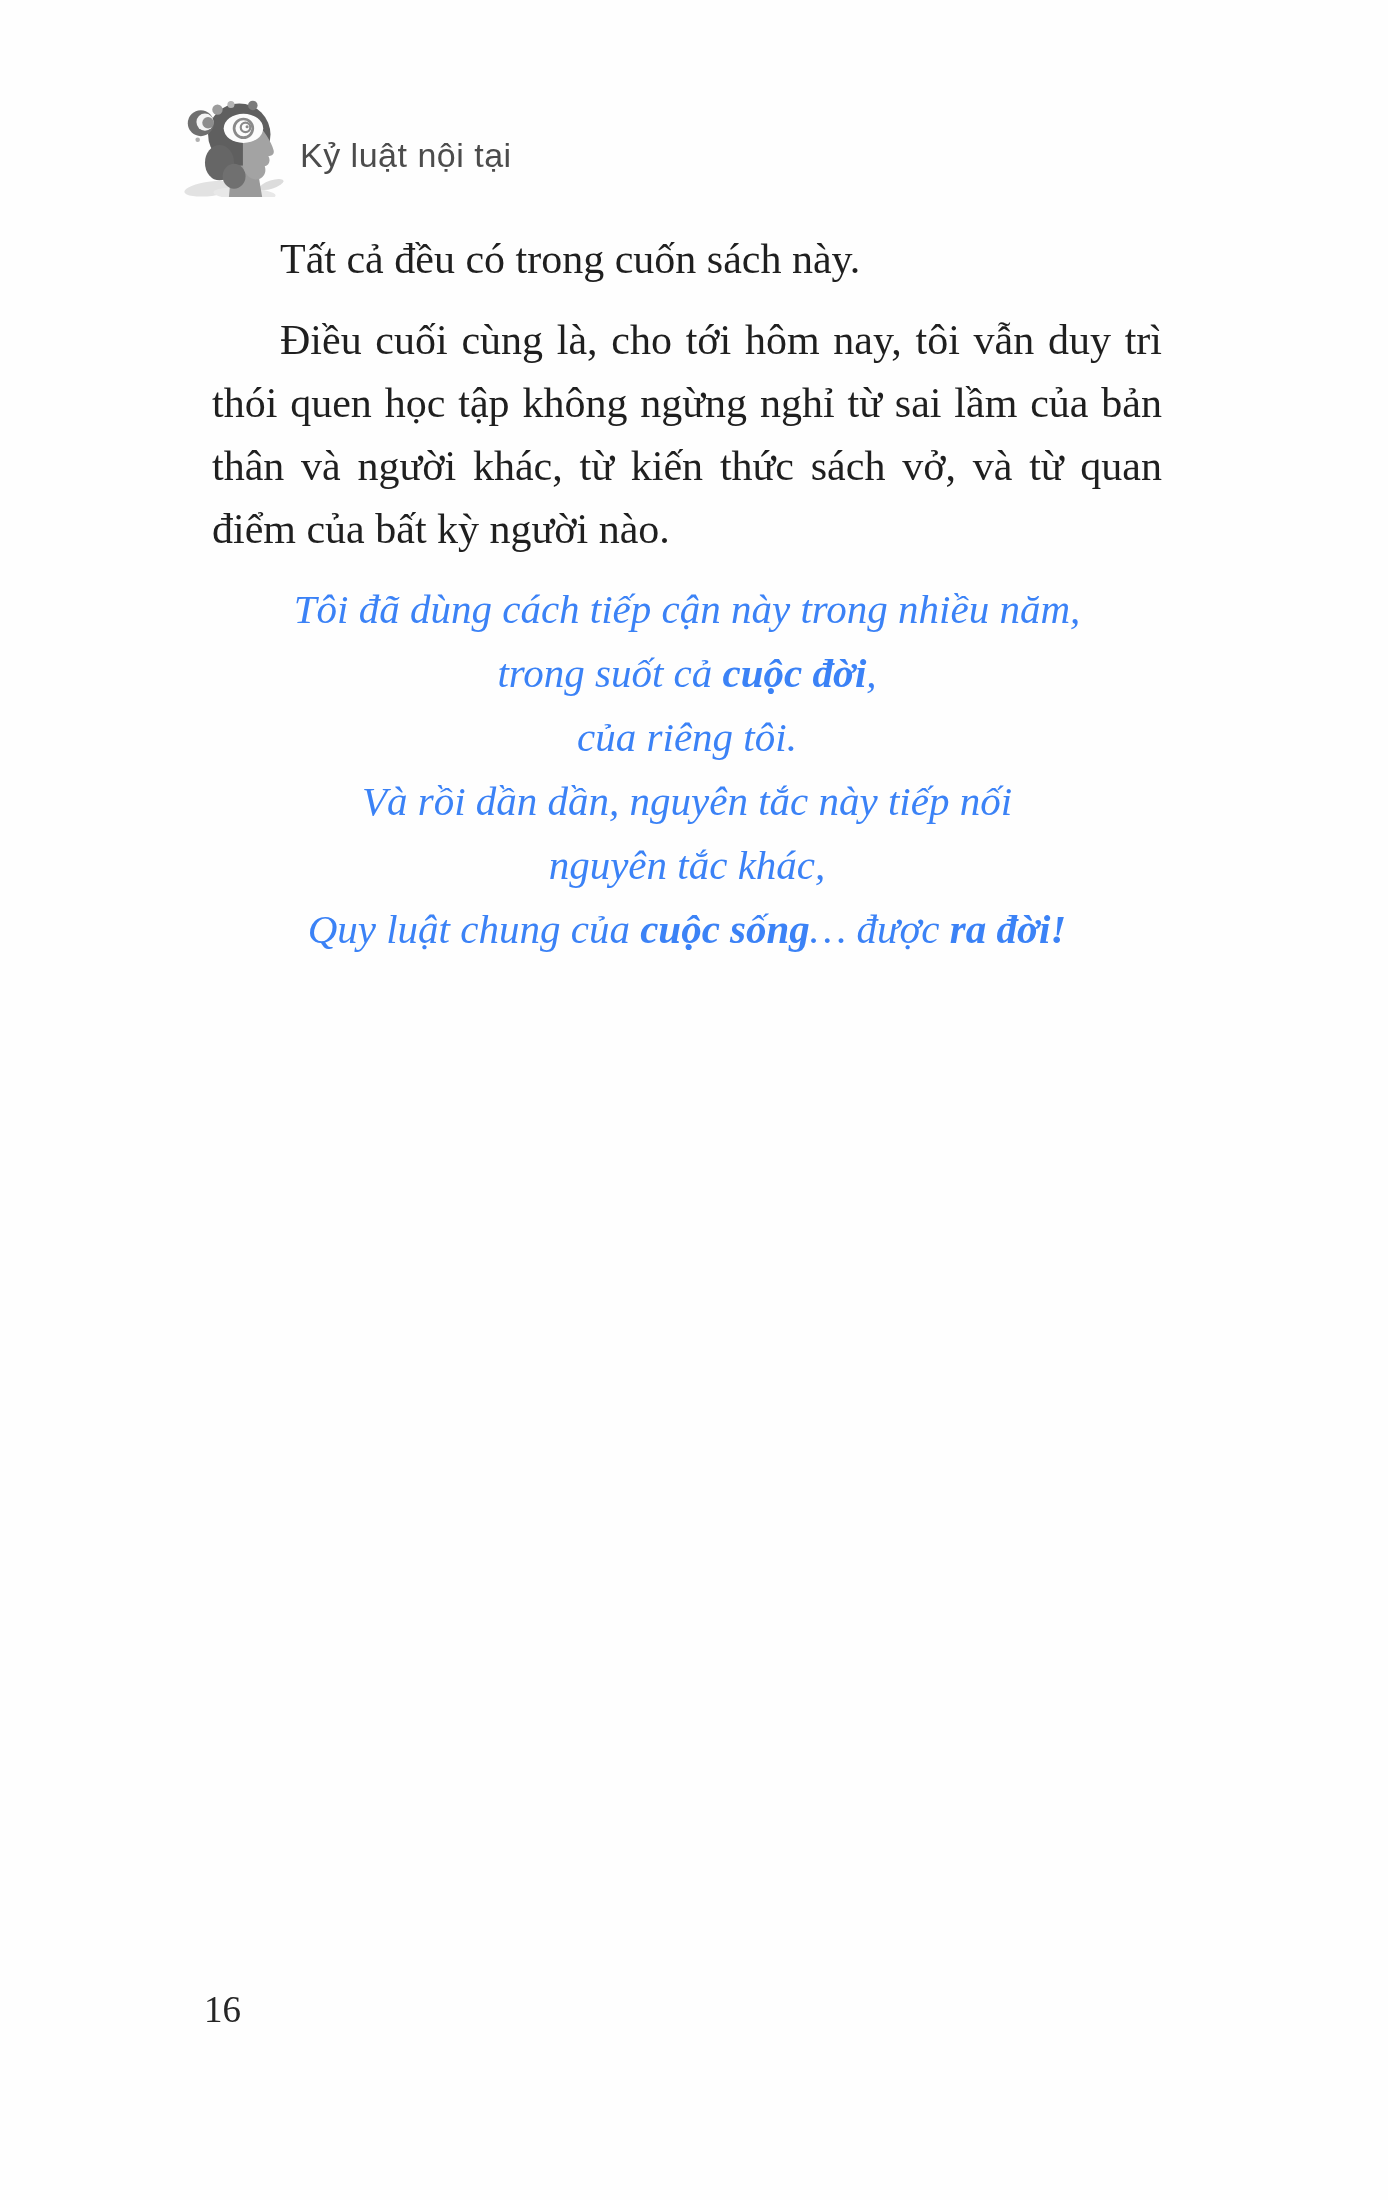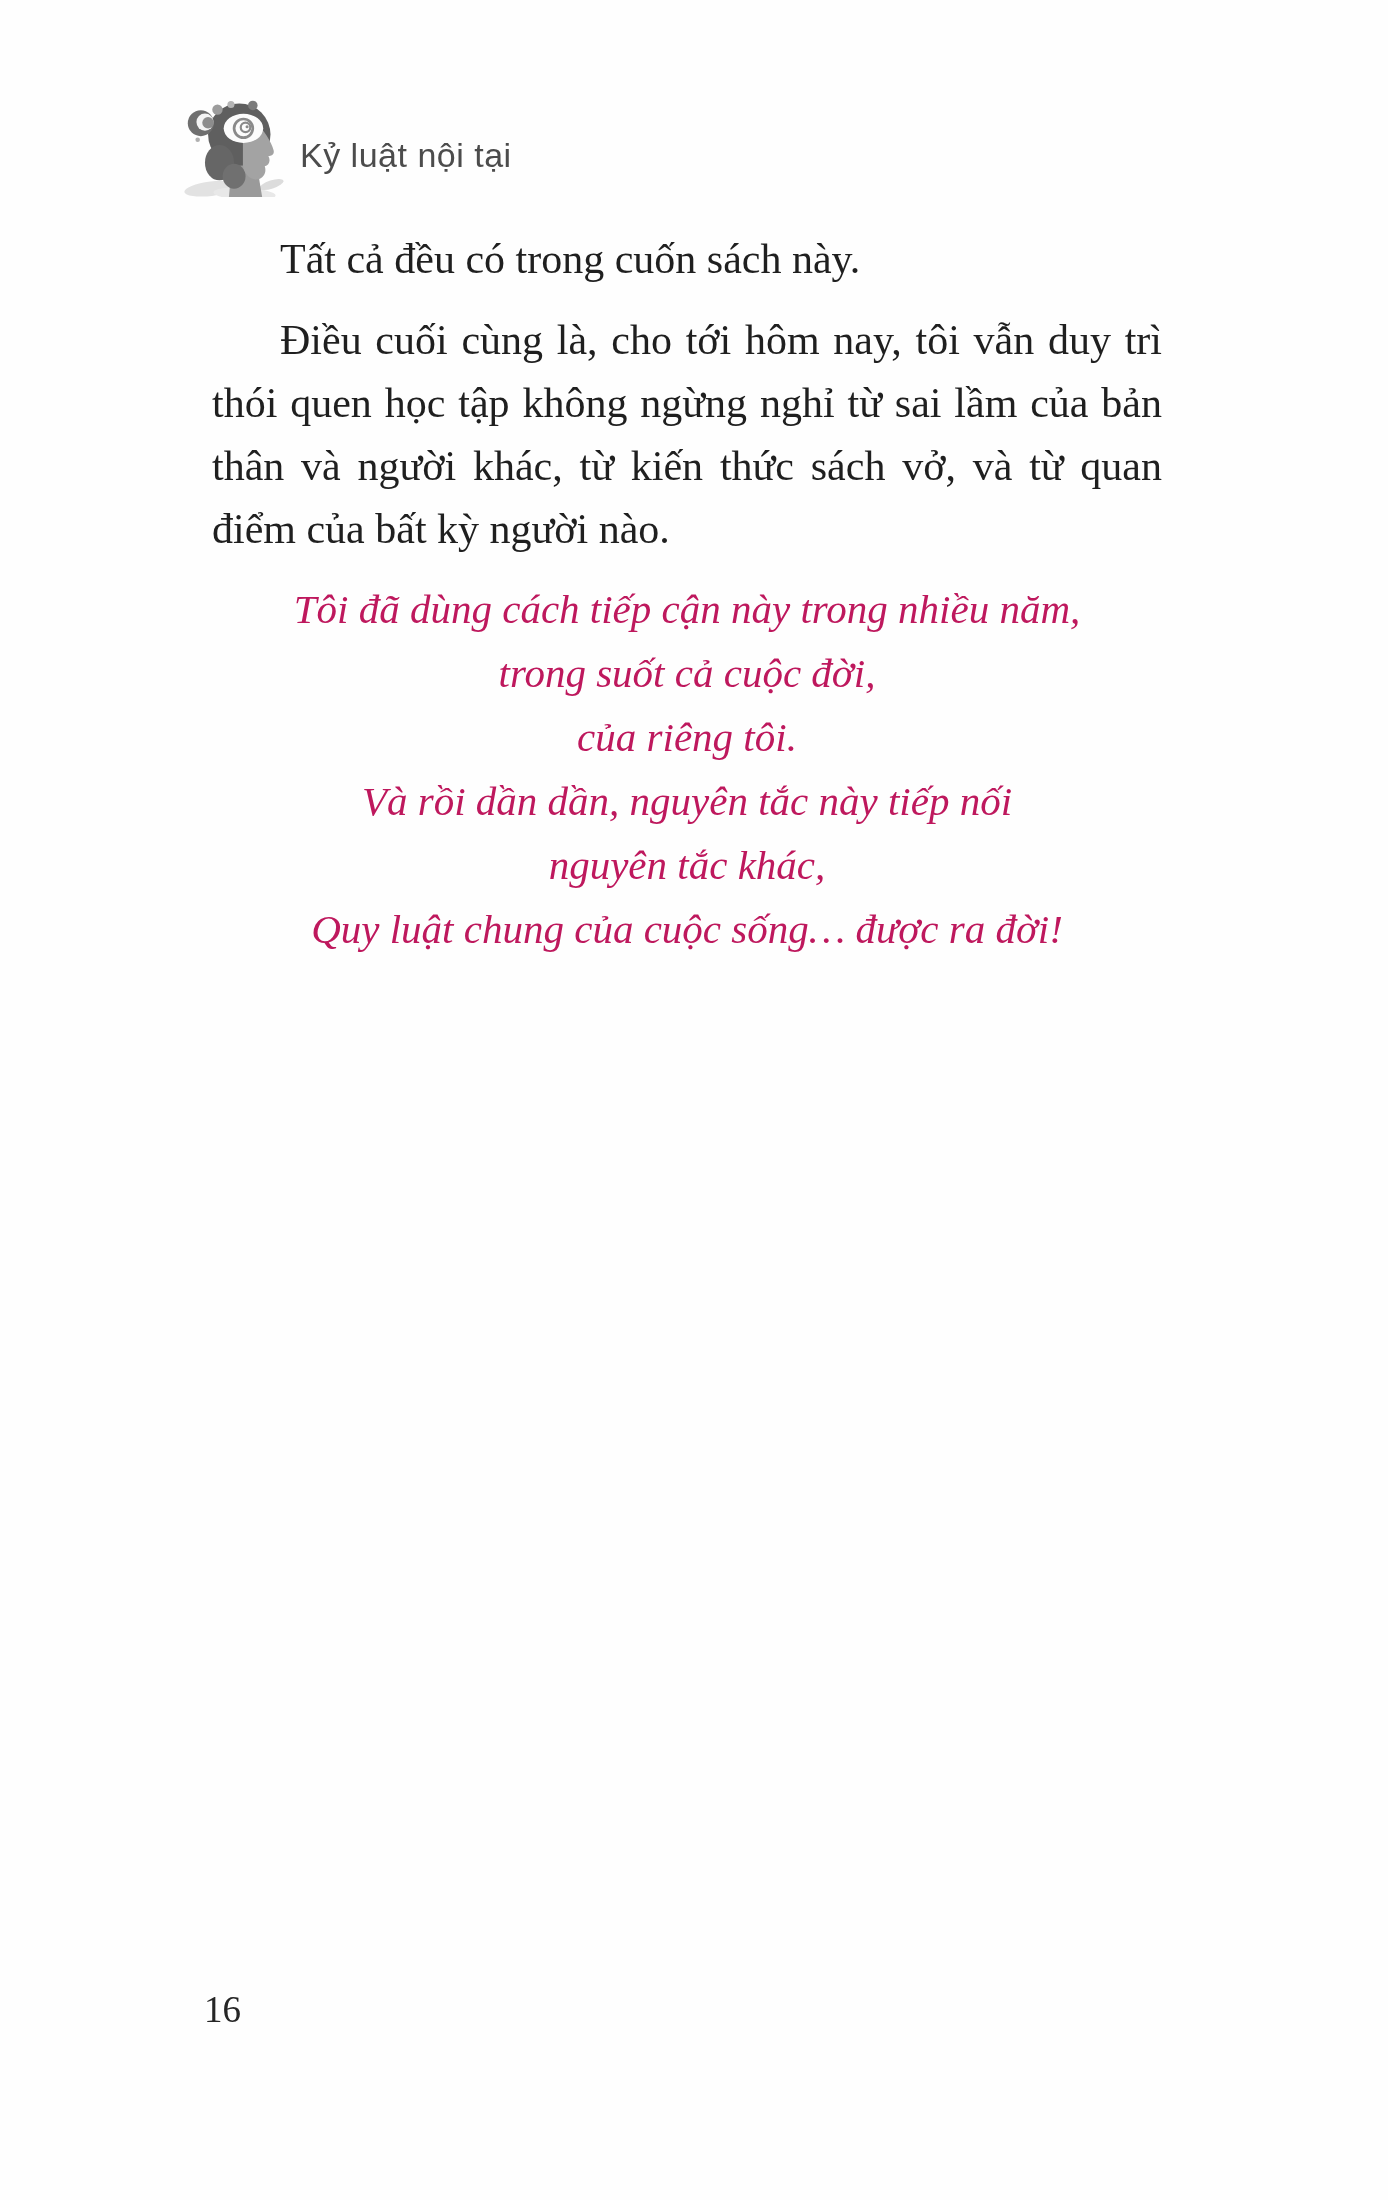--- a/index.html
+++ b/index.html
@@ -55,23 +55,23 @@
   }
   .para.indent { text-indent: 68px; }
   .para + .para { margin-top: 18px; }
   
   .poem {
     margin-top: 16px;
     text-align: center;
     font-style: italic;
     font-size: 41px;
     line-height: 64px;
-    color: #be185d;
+    color: #3b82f6;
   }
-  .poem .bold { font-weight: normal; }
+  .poem .bold { font-weight: bold; }
   
   .page-number {
     position: absolute;
     left: 204px;
     top: 1988px;
     font-size: 37px;
     color: #262626;
   }
 </style>
 </head>

